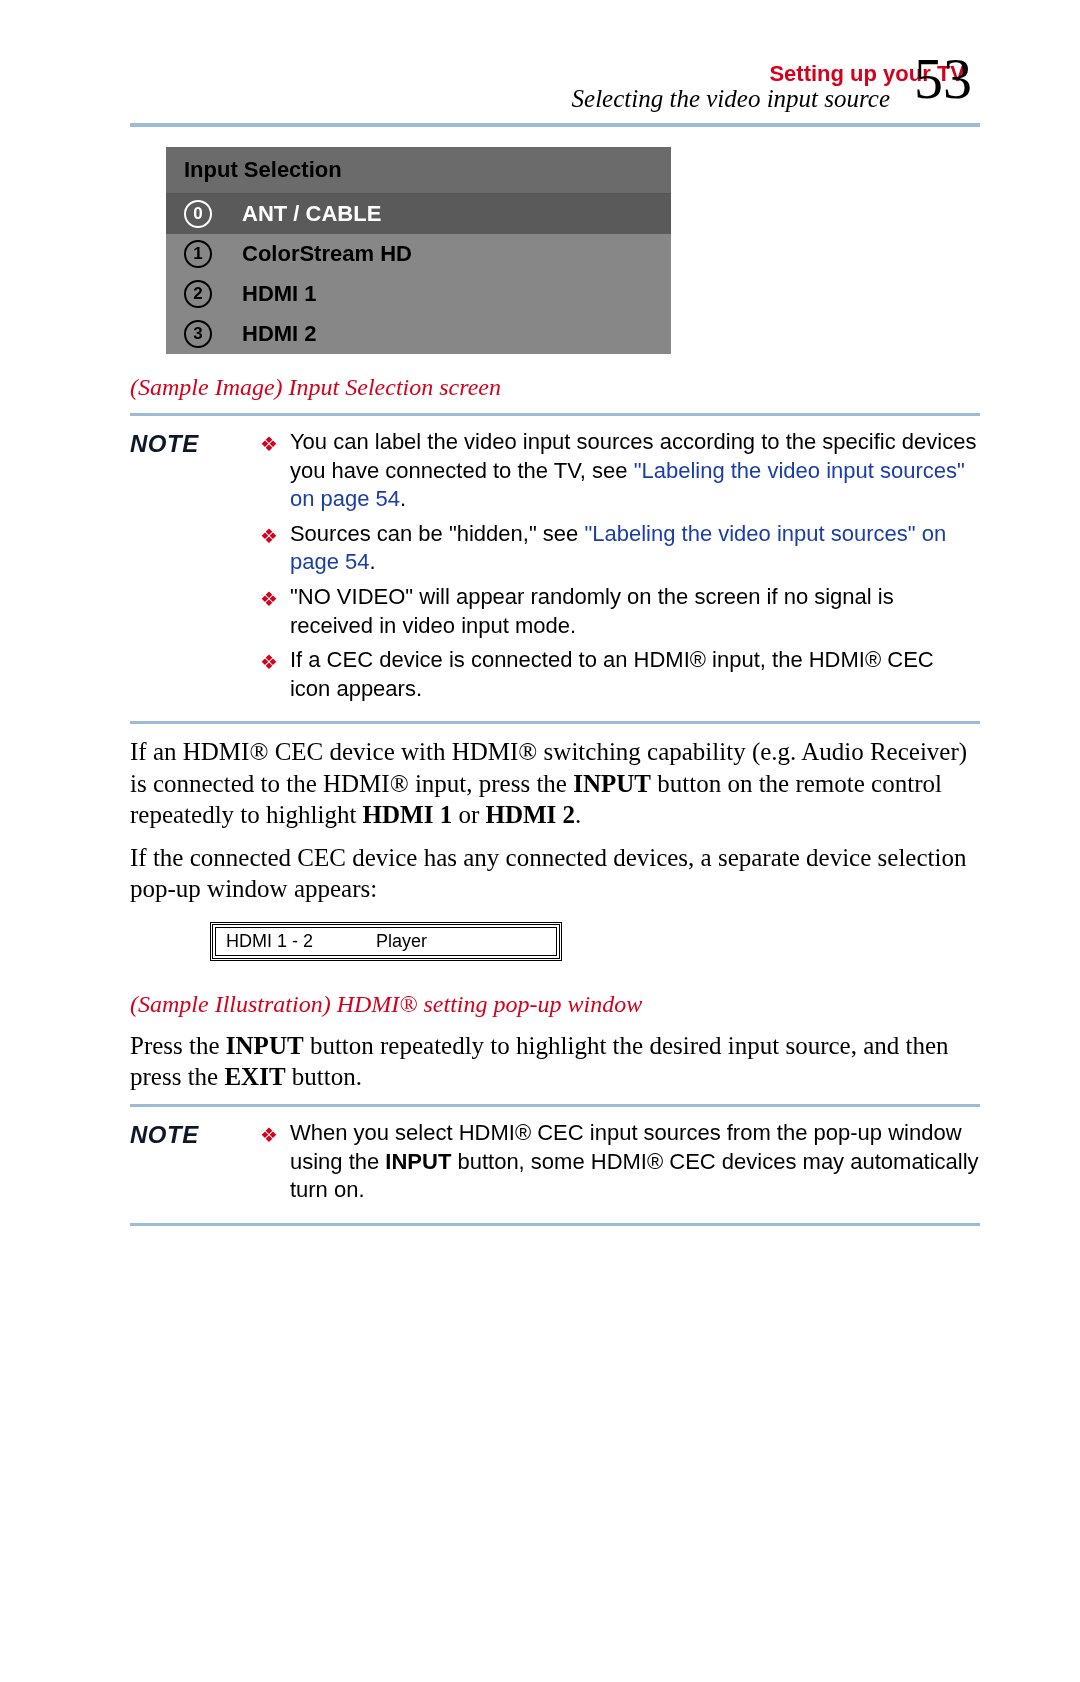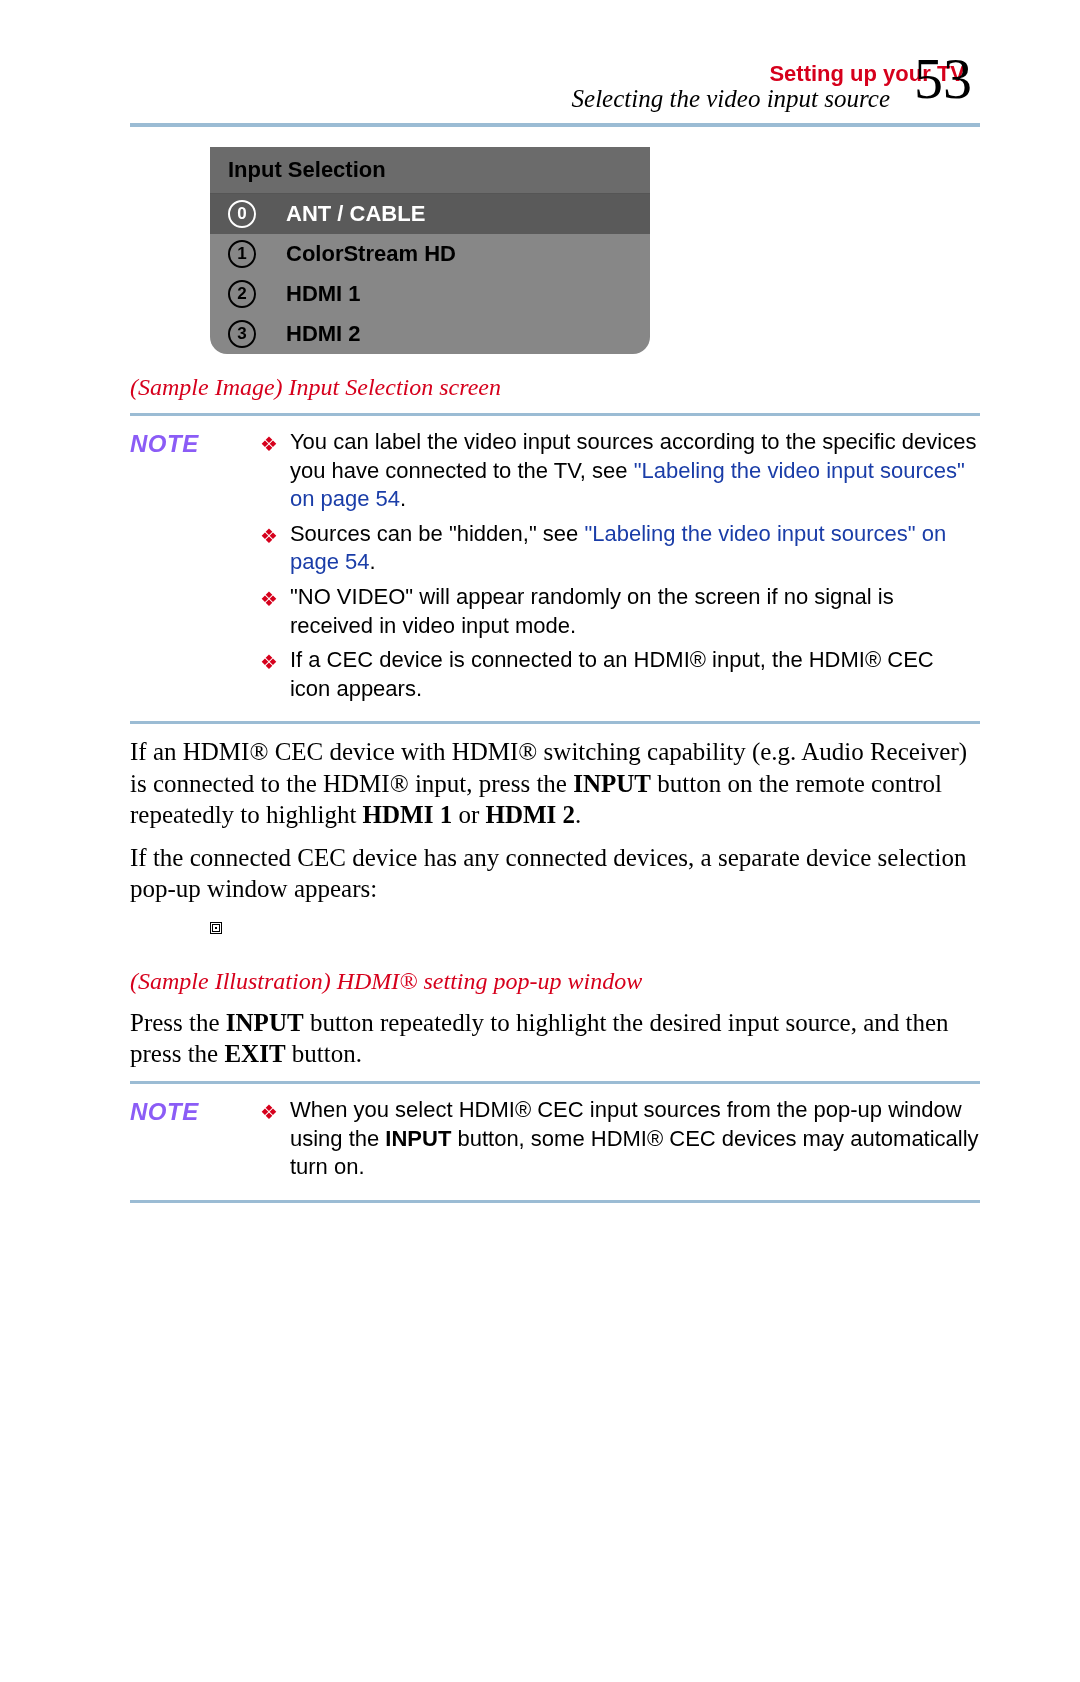--- a/index.html
+++ b/index.html
@@ -48,25 +48,24 @@
     border: none;
     border-top: 4px solid #9bbcd4;
     margin: 8px 0 20px 0;
   }
   .hr-blue-thin {
     border: none;
     border-top: 3px solid #9bbcd4;
     margin: 12px 0;
   }
   .input-selection-box {
-    width: 440px;
-    margin-left: 80px;
+    width: 505px;
+    margin-left: 36px;
     background: #878787;
     font-family: Arial, Helvetica, sans-serif;
-    border-radius: 17px;
   }
   .input-selection-title {
     background: #6b6b6b;
     color: #000;
     font-weight: bold;
     font-size: 22px;
     padding: 10px 18px;
     border-bottom: 1px solid #555;
   }
   .input-item {
@@ -105,21 +104,21 @@
     margin: 20px 0 10px 0;
   }
   .note-block {
     display: flex;
     align-items: flex-start;
     font-family: Arial, Helvetica, sans-serif;
     font-size: 22px;
     line-height: 1.3;
   }
   .note-label {
-    color: #8b5cf6;
+    color: #0f172a;
     font-weight: bold;
     font-style: italic;
     width: 130px;
     flex-shrink: 0;
     font-size: 24px;
     letter-spacing: 0.5px;
   }
   .note-content {
     flex: 1;
   }
@@ -233,20 +232,24 @@
 
   <hr class="hr-blue-thin">
 
   <div class="body-text">
     <span>If an HDMI® CEC device with HDMI® switching capability (e.g. Audio Receiver) is connected to the HDMI® input, press the </span><b>INPUT</b><span> button on the remote control repeatedly to highlight </span><b>HDMI 1</b><span> or </span><b>HDMI 2</b><span>.</span>
   </div>
   <div class="body-text">If the connected CEC device has any connected devices, a separate device selection pop-up window appears:</div>
 
   <div class="popup-box">
     <div class="popup-inner">
+      <div class="popup-row">
+        <div class="popup-cell-l">HDMI 1 -  2</div>
+        <div class="popup-cell-r">Player</div>
+      </div>
     </div>
   </div>
 
   <div class="caption-red">(Sample Illustration) HDMI® setting pop-up window</div>
 
   <div class="body-text">
     <span>Press the </span><b>INPUT</b><span> button repeatedly to highlight the desired input source, and then press the </span><b>EXIT</b><span> button.</span>
   </div>
 
   <hr class="hr-blue-thin">

